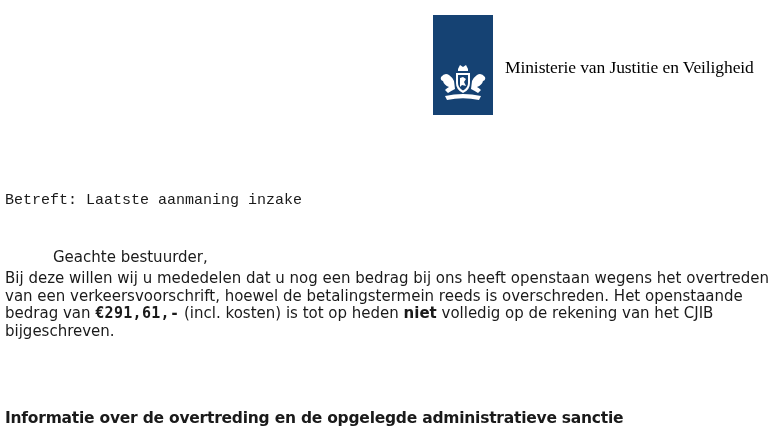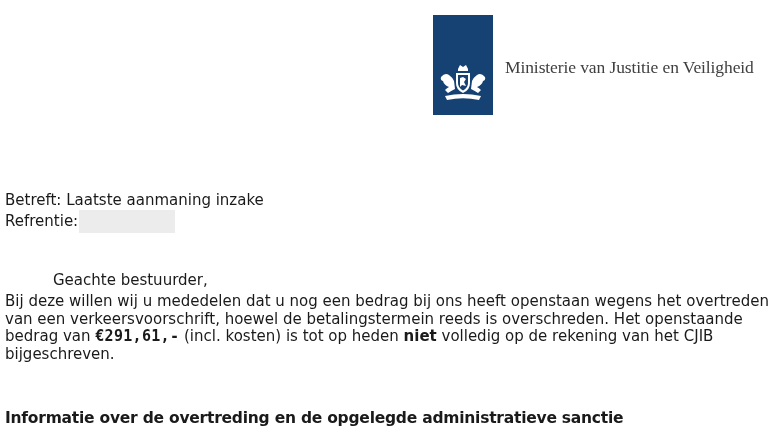--- a/index.html
+++ b/index.html
@@ -30,35 +30,36 @@
     }
     .logo-block svg {
       position: absolute;
       left: 4px;
       top: 48px;
     }
     .logo-text {
       margin-left: 12px;
       font-family: "Liberation Serif", serif;
       font-size: 17.5px;
-      color: #404040;
+      color: #000000;
       letter-spacing: -0.1px;
       margin-top: 4px;
     }
     .content {
       position: absolute;
       left: 5px;
       top: 192px;
       right: 10px;
       font-size: 15px;
       line-height: 17.5px;
     }
     .meta-line {
       display: block;
       white-space: nowrap;
+      font-family: Liberation Mono, monospace;
     }
     .redacted {
       display: inline-block;
       width: 96px;
       height: 23px;
       background: #ececec;
       vertical-align: -7px;
       margin-left: 1px;
     }
     .greeting {
@@ -110,20 +111,19 @@
       <path d="M48 14 Q44 9 40 12 Q37 14 35 18 L34 26 Q38 28 41 30 L44 27 Q42 25 40 24 Q45 22 46 18 Q49 17 48 14 Z" fill="#ffffff"></path>
 
       <path d="M8 33 Q26 29 44 33 L42 37 Q26 33.5 10 37 Z" fill="#ffffff"></path>
     </svg>
   </div>
   <span class="logo-text">Ministerie van Justitie en Veiligheid</span>
 </div>
 
 <div class="content">
   <span class="meta-line"><span>Betreft:</span> <span>Laatste aanmaning inzake</span></span>
-  <span class="meta-line"><span>Refrentie:</span><span class="redacted"></span></span>
 
   <span class="greeting">Geachte bestuurder,</span>
 
   <span class="body-para"><span>Bij deze willen wij u mededelen dat u nog een bedrag bij ons heeft openstaan wegens het overtreden van een verkeersvoorschrift, hoewel de betalingstermein reeds is overschreden. Het openstaande bedrag van </span><span class="amount">€291,61,-</span><span> (incl. kosten) is tot op heden </span><span class="bold">niet</span><span> volledig op de rekening van het CJIB bijgeschreven.</span></span>
 </div>
 
 <div class="section-heading">Informatie over de overtreding en de opgelegde administratieve sanctie</div>
 
 </body></html>

